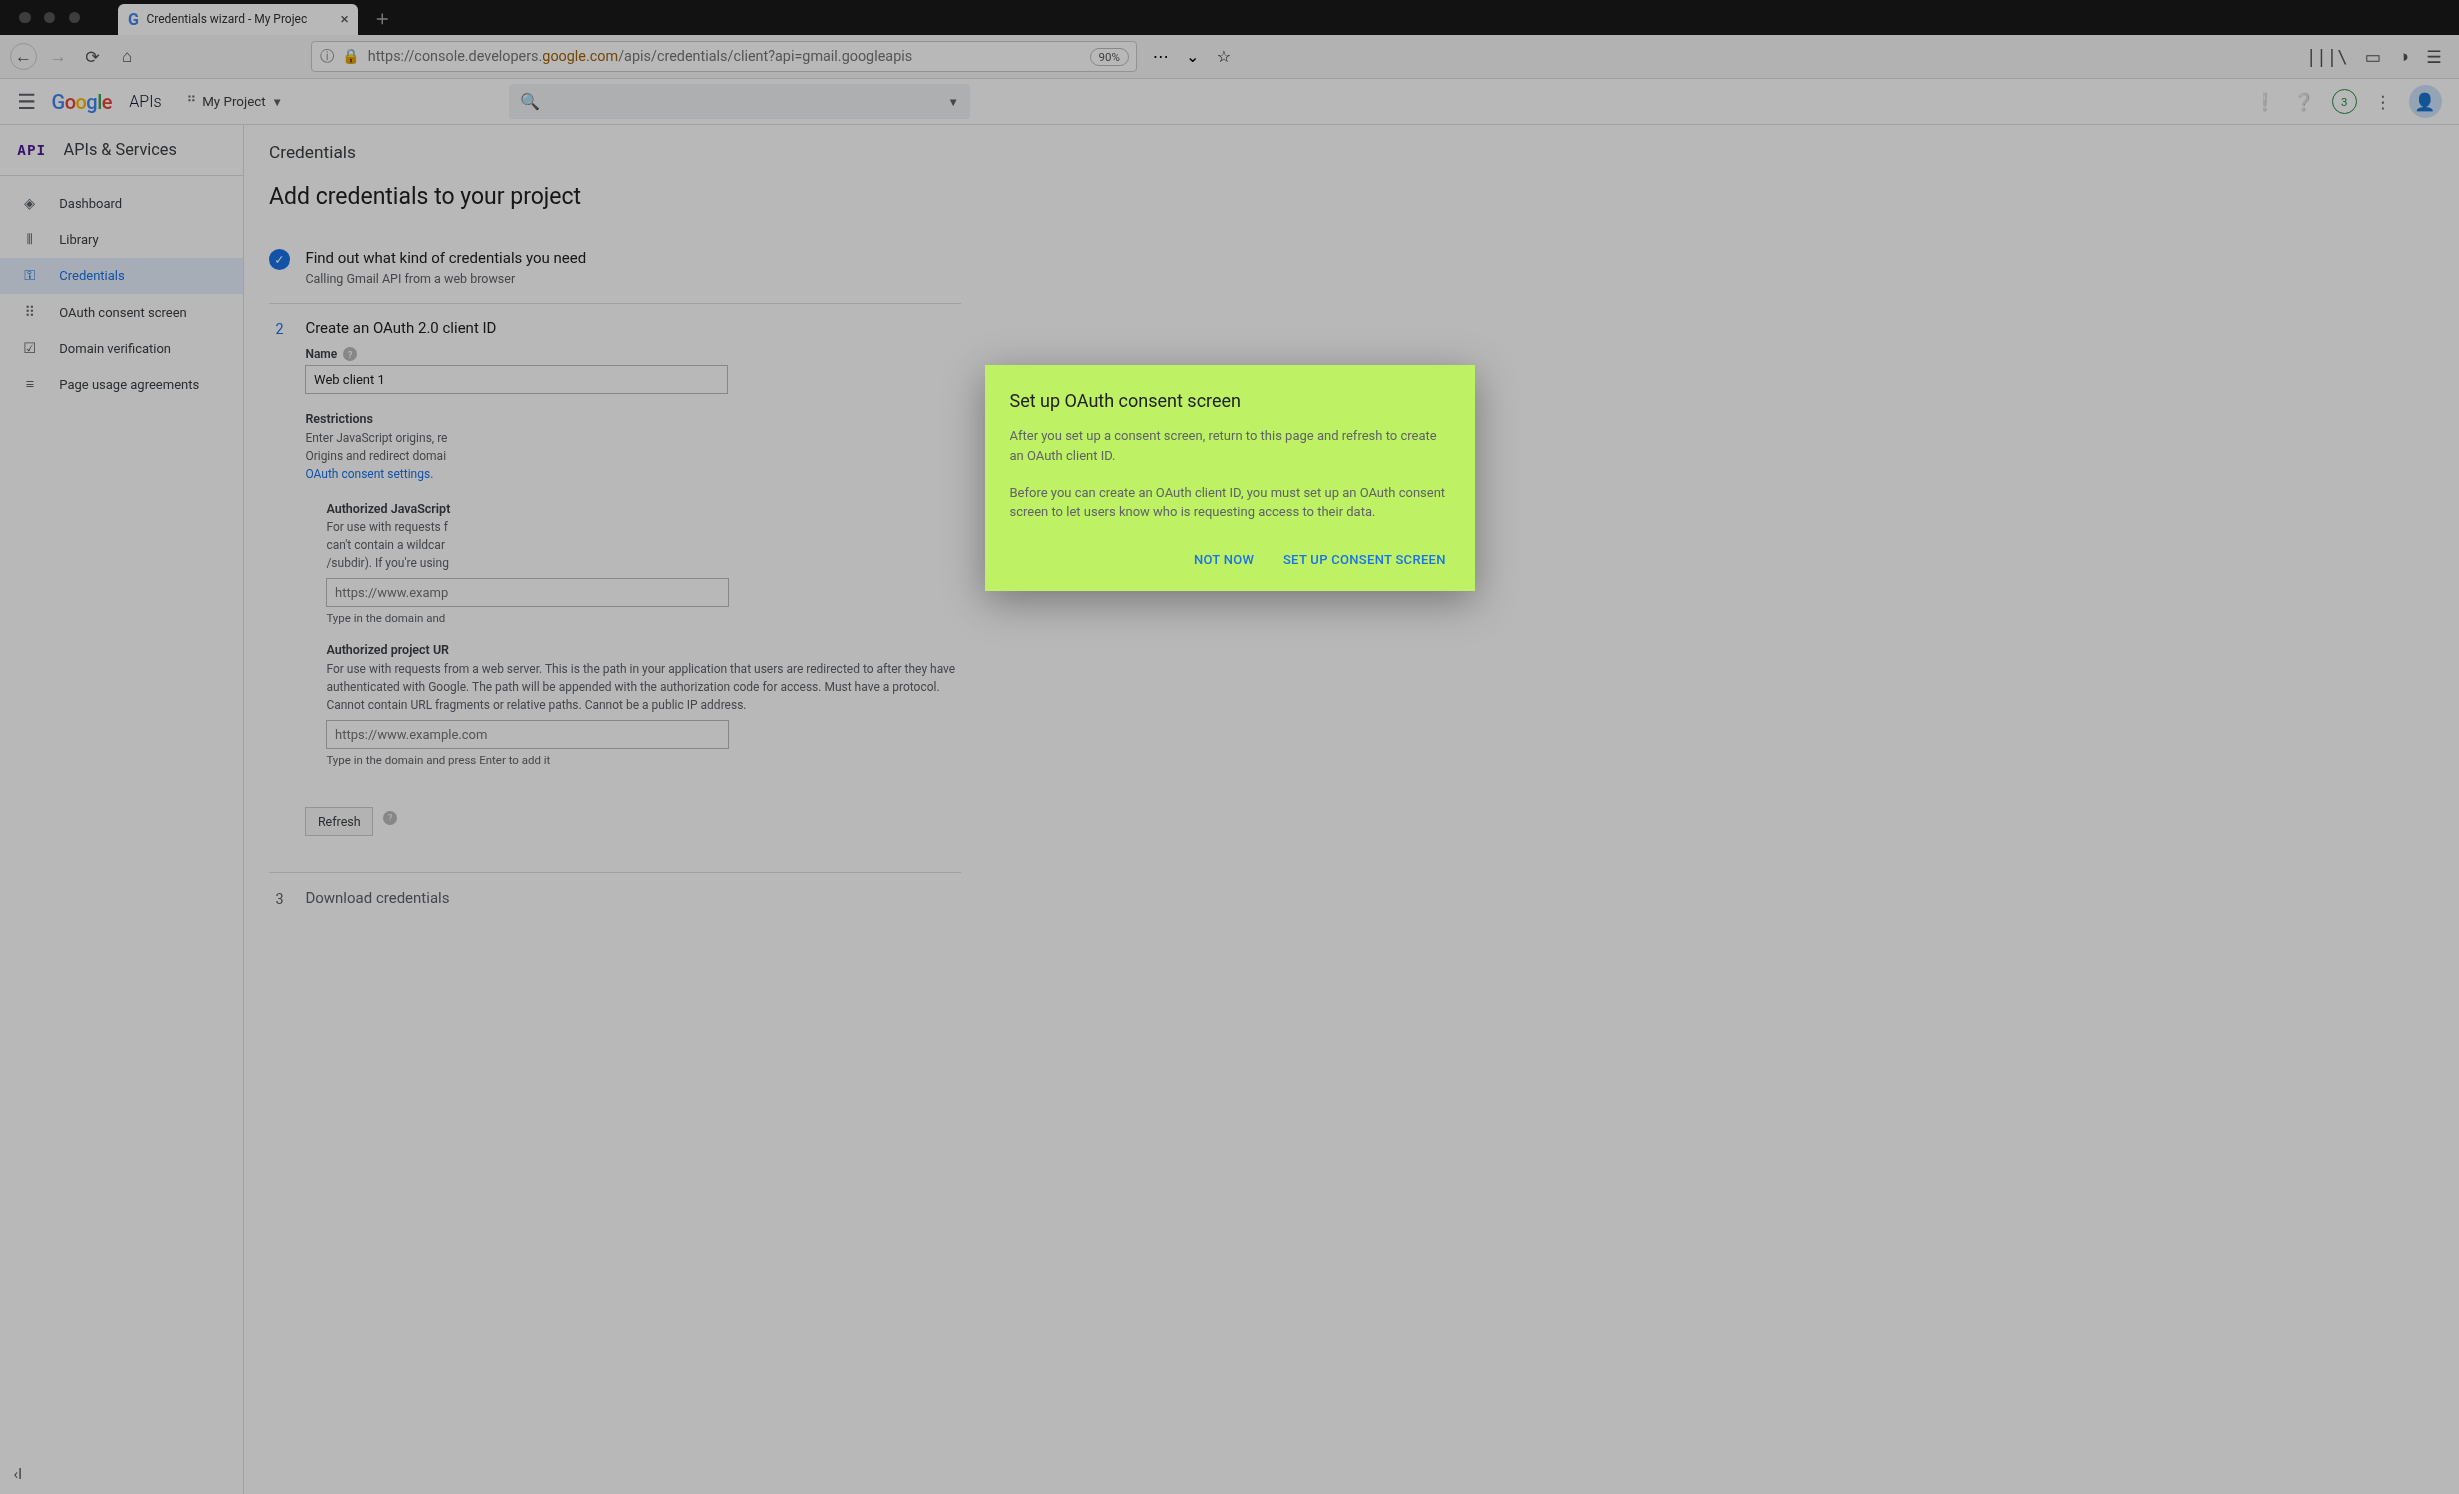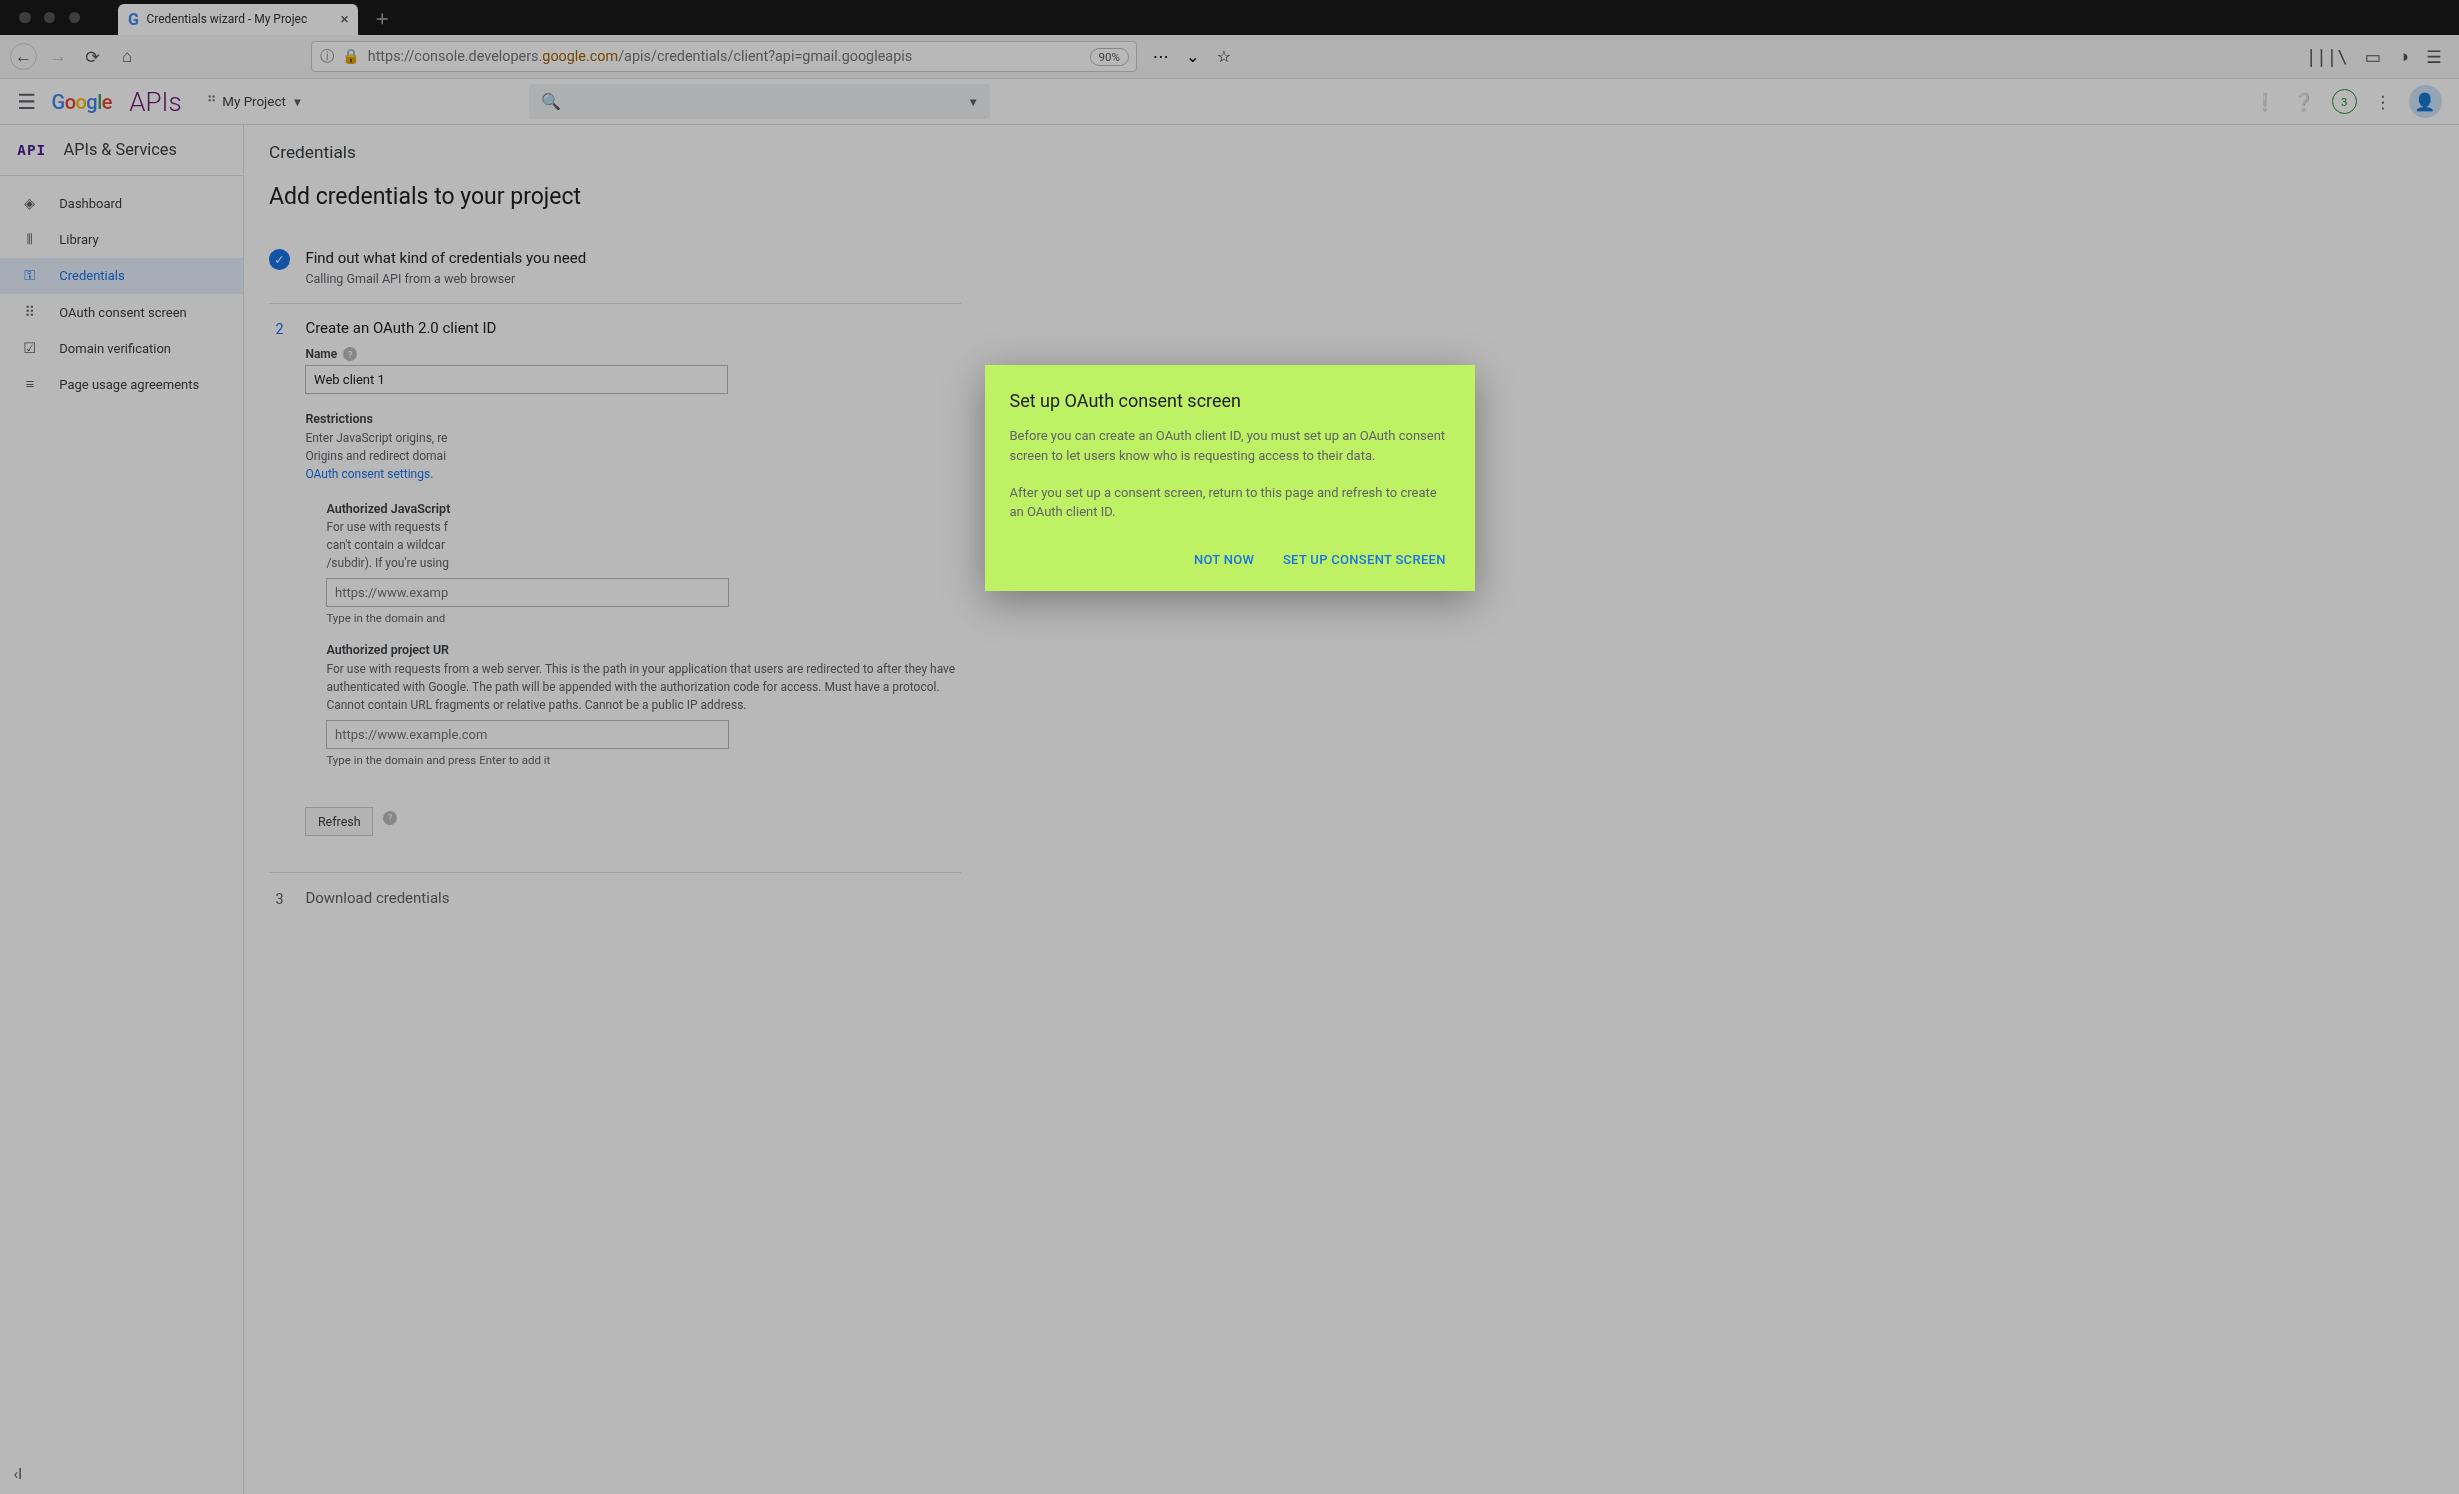--- a/index.html
+++ b/index.html
@@ -24,21 +24,21 @@
   .zoom-pill { margin-left:auto; border:1px solid #bbb; border-radius:11.5px; padding:1px 7.7px; font-size:11.5px; color:#555;}
   .url-field .zoom-pill { margin-left:auto; }
   .right-icons { margin-left:auto; display:flex; gap:17.3px; align-items:center; color:#555; font-size:17.3px; padding-right:7.7px;}
   .addr-right { display:flex; gap:17.3px; align-items:center; margin-left:7.7px; }
 
   
   .gcp-header { height:46px; background:#fff; border-bottom:1px solid #e0e0e0; display:flex; align-items:center; padding:0 17.3px; gap:15.4px; }
   .hamburger { font-size:21px; color:#5f6368; }
   .logo-google { font-size:20px; font-weight:500; letter-spacing:-0.5px; }
   .lg-b { color:#4285F4; } .lg-r { color:#EA4335; } .lg-y { color:#FBBC05; } .lg-g { color:#34A853; }
-  .logo-apis { color:#701a75; font-size:26px; margin-left:1.9px; font-weight:300;}
+  .logo-apis { color:#0f172a; font-size:16px; margin-left:1.9px; font-weight:300;}
   .project-picker { display:flex; align-items:center; gap:5.8px; color:#3c4043; font-size:13.4px; margin-left:9.6px;}
   .project-picker .dots { font-size:13.4px; color:#5f6368; }
   .project-picker .chev { font-size:11.5px; color:#5f6368; }
   .search-box { margin-left:211px; width:461px; height:35px; background:#f1f3f4; border-radius:3.8px; display:flex; align-items:center; padding:0 11.5px; color:#5f6368;}
   .search-box input { border:none; background:transparent; flex:1; font-size:13.4px; outline:none;}
   .search-box .chev { margin-left:auto; font-size:11.5px;}
   .gcp-right { margin-left:auto; display:flex; align-items:center; gap:17.3px; color:#5f6368; font-size:17.3px;}
   .badge-circ { width:25px; height:25px; border:1.9px solid #1e8e3e; border-radius:50%; display:flex; align-items:center; justify-content:center; font-size:11.5px; color:#1e8e3e;}
   .avatar { width:33px; height:33px; border-radius:50%; background:#cfe3fb; display:flex; align-items:center; justify-content:center; color:#4285F4;}
 
@@ -255,20 +255,20 @@
         </div>
       </div>
 
     </div>
   </div>
 </div>
 
 <div class="overlay"></div>
 <div class="modal">
   <div class="modal-title">Set up OAuth consent screen</div>
+  <div class="modal-p">After you set up a consent screen, return to this page and refresh to create an OAuth client ID.</div>
   <div class="modal-p">Before you can create an OAuth client ID, you must set up an OAuth consent screen to let users know who is requesting access to their data.</div>
-  <div class="modal-p">After you set up a consent screen, return to this page and refresh to create an OAuth client ID.</div>
   <div class="modal-actions">
     <button class="modal-btn">NOT NOW</button>
     <button class="modal-btn">SET UP CONSENT SCREEN</button>
   </div>
 </div>
 
 
 </body></html>

